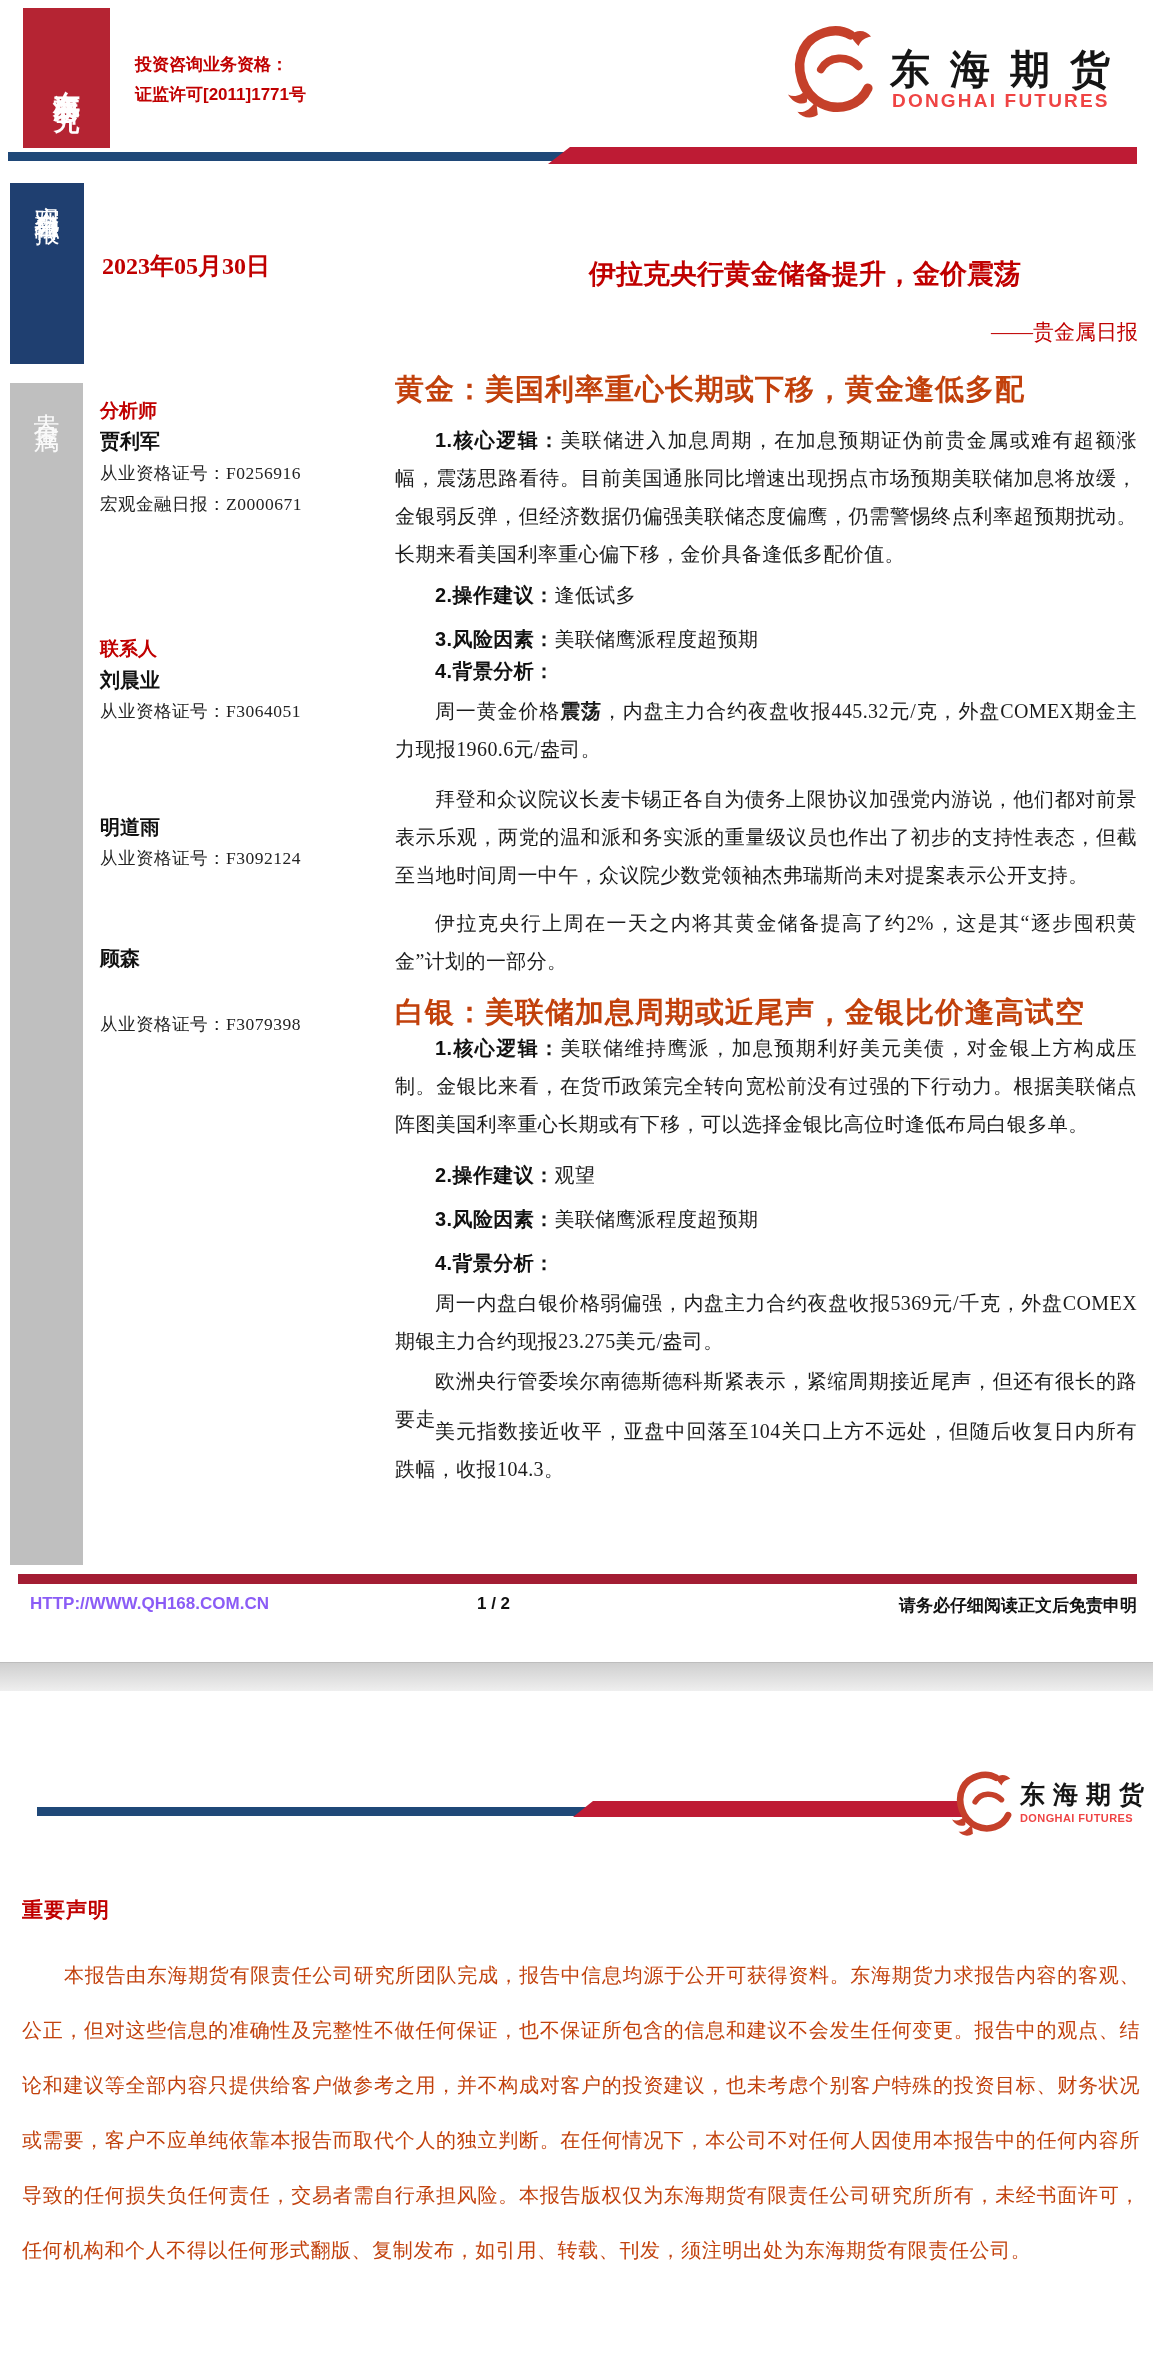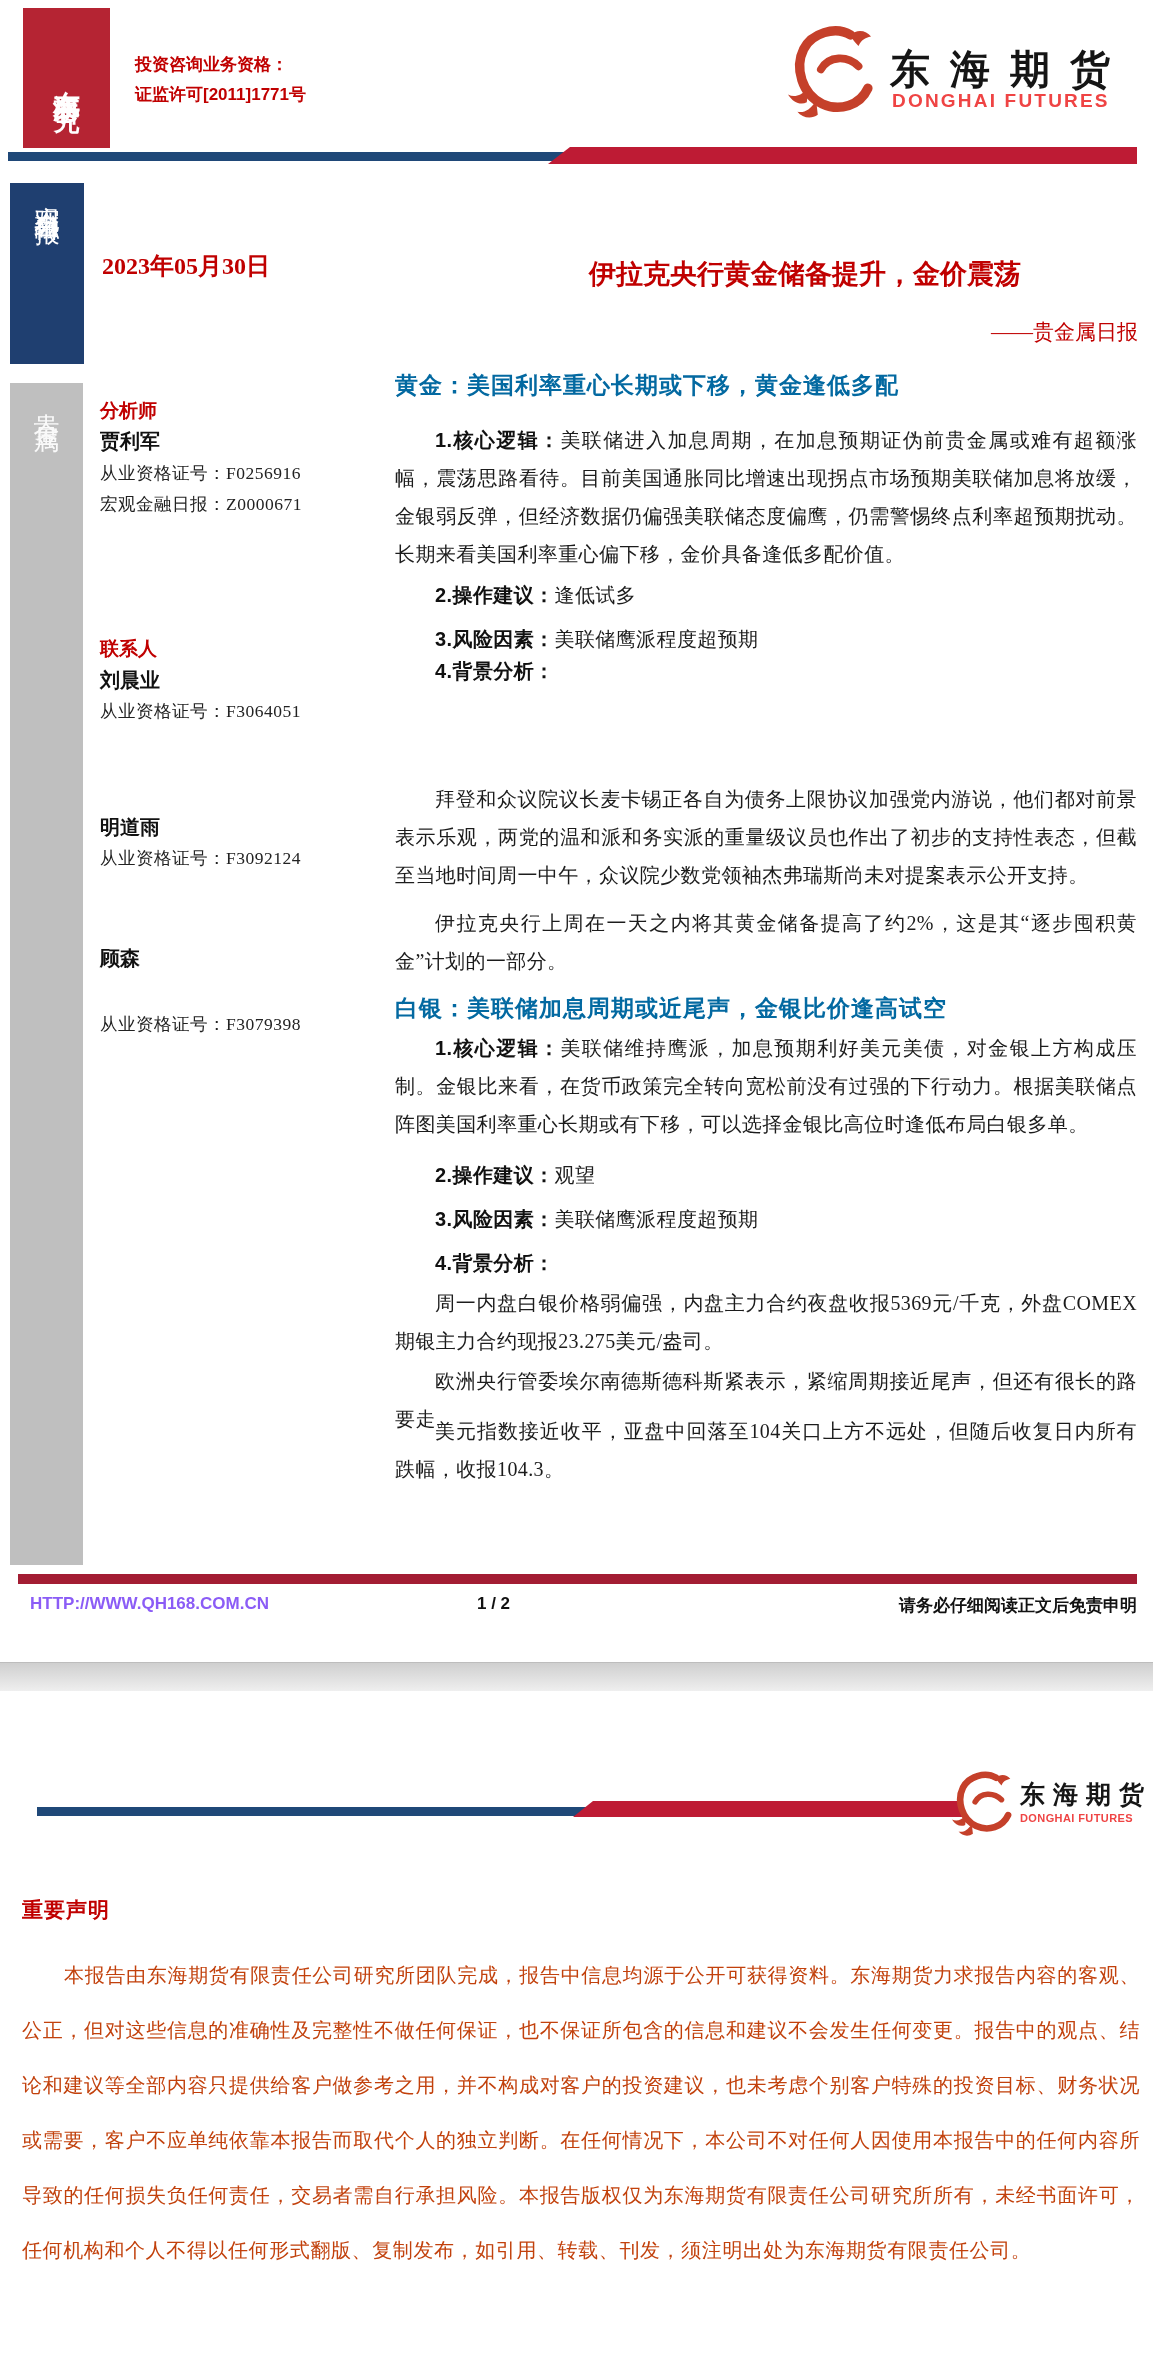--- a/index.html
+++ b/index.html
@@ -42,21 +42,21 @@
   .title{left:455px;top:256px;width:700px;text-align:center;font-size:27px;font-weight:bold;color:#C00000;white-space:nowrap;}
   .subtitle{left:738px;top:318px;width:400px;text-align:right;font-size:21px;color:#C00000;}
 
   
   .tlabel{left:100px;font-family:"Liberation Sans","DejaVu Sans",sans-serif;font-weight:bold;color:#C00000;font-size:19px;}
   .tname{left:100px;font-family:"Liberation Sans","DejaVu Sans",sans-serif;font-weight:bold;color:#111;font-size:20px;}
   .tcert{left:100px;font-size:17.5px;color:#222;letter-spacing:0.5px;white-space:nowrap;}
 
   
   .mcol{left:395px;width:742px;font-size:20px;line-height:38px;letter-spacing:0.4px;text-align:justify;}
-  .heading{left:395px;width:742px;font-size:23px;font-weight:bold;color:#0369a1;letter-spacing:1px;white-space:nowrap;}
+  .heading{left:395px;width:742px;font-size:29px;font-weight:bold;color:#c2410c;letter-spacing:1px;white-space:nowrap;}
   .indent{text-indent:40px;}
   .hlabel{font-family:"Liberation Sans","DejaVu Sans",sans-serif;font-weight:bold;color:#111;}
   b.inbold{font-weight:bold;}
 
   
   .foot-bar{left:18px;top:1574px;width:1119px;height:10px;background:#A31D33;}
   .foot-url{left:30px;top:1594px;font-family:"Liberation Sans","DejaVu Sans",sans-serif;font-weight:bold;font-size:17px;color:#8b5cf6;}
   .foot-page{left:477px;top:1594px;width:280px;text-align:left;font-family:"Liberation Sans","DejaVu Sans",sans-serif;font-weight:bold;font-size:17px;color:#111;}
   .foot-notice{left:737px;top:1594px;width:400px;text-align:right;font-family:"Liberation Sans","DejaVu Sans",sans-serif;font-weight:bold;font-size:17px;color:#111;}
 
@@ -125,20 +125,23 @@
   </div>
   <div class="abs mcol indent" style="top:576px;">
     <span class="hlabel">2.操作建议：</span><span>逢低试多</span>
   </div>
   <div class="abs mcol indent" style="top:620px;">
     <span class="hlabel">3.风险因素：</span><span>美联储鹰派程度超预期</span>
   </div>
   <div class="abs mcol indent" style="top:652px;">
     <span class="hlabel">4.背景分析：</span>
   </div>
+  <div class="abs mcol indent" style="top:692px;">
+    <span>周一黄金价格</span><b class="inbold">震荡</b><span>，内盘主力合约夜盘收报445.32元/克，外盘COMEX期金主力现报1960.6元/盎司。</span>
+  </div>
   <div class="abs mcol indent" style="top:780px;">拜登和众议院议长麦卡锡正各自为债务上限协议加强党内游说，他们都对前景表示乐观，两党的温和派和务实派的重量级议员也作出了初步的支持性表态，但截至当地时间周一中午，众议院少数党领袖杰弗瑞斯尚未对提案表示公开支持。</div>
   <div class="abs mcol indent" style="top:904px;">伊拉克央行上周在一天之内将其黄金储备提高了约2%，这是其“逐步囤积黄金”计划的一部分。</div>
 
   <div class="abs heading" style="top:993px;">白银：美联储加息周期或近尾声，金银比价逢高试空</div>
 
   <div class="abs mcol indent" style="top:1029px;">
     <span class="hlabel">1.核心逻辑：</span><span>美联储维持鹰派，加息预期利好美元美债，对金银上方构成压制。金银比来看，在货币政策完全转向宽松前没有过强的下行动力。根据美联储点阵图美国利率重心长期或有下移，可以选择金银比高位时逢低布局白银多单。</span>
   </div>
   <div class="abs mcol indent" style="top:1156px;">
     <span class="hlabel">2.操作建议：</span><span>观望</span>

